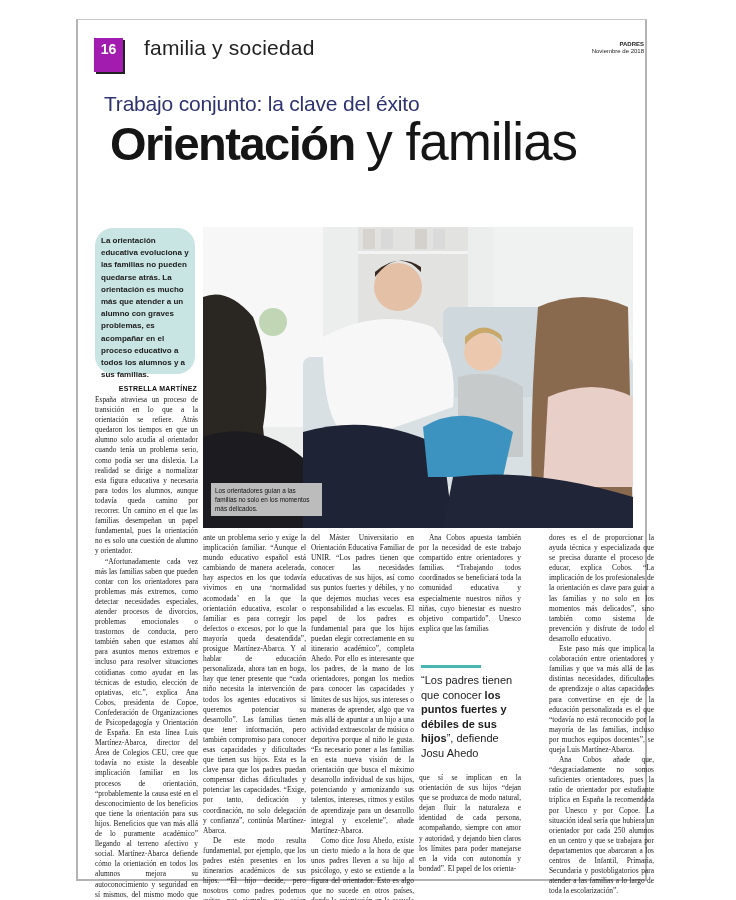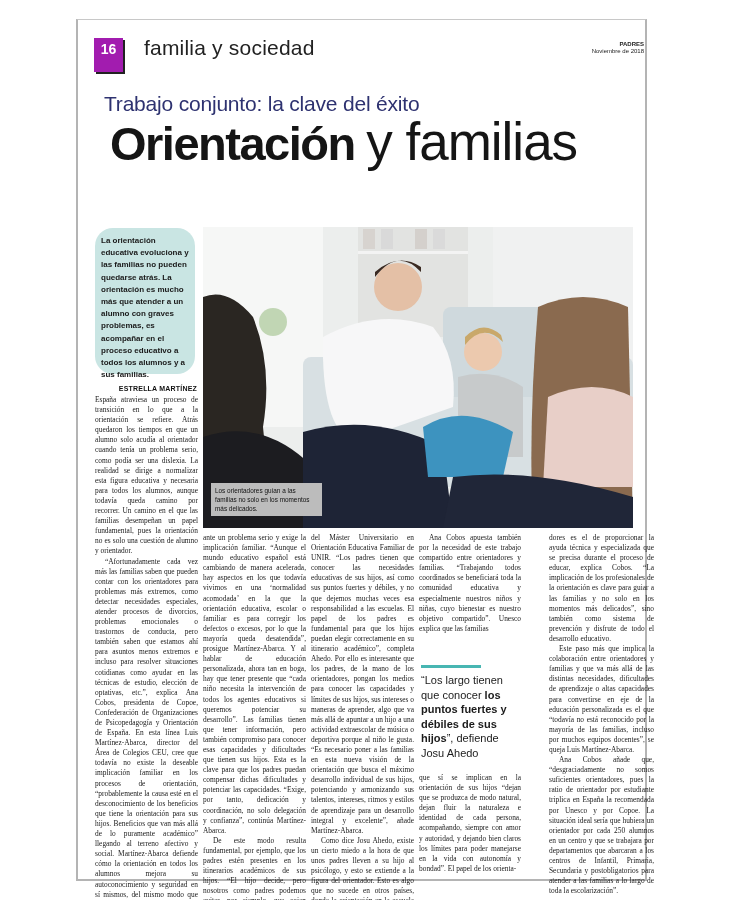--- a/index.html
+++ b/index.html
@@ -100,21 +100,21 @@
   <p>del Máster Universitario en Orientación Educativa Familiar de UNIR. “Los padres tienen que conocer las necesidades educativas de sus hijos, así como sus puntos fuertes y débiles, y no que dejemos muchas veces esa responsabilidad a las escuelas. El papel de los padres es fundamental para que los hijos puedan elegir correctamente en su itinerario académico”, completa Ahedo. Por ello es interesante que los padres, de la mano de los orientadores, pongan los medios para conocer las capacidades y límites de sus hijos, sus intereses o maneras de aprender, algo que va más allá de apuntar a un hijo a una actividad extraescolar de música o deportiva porque al niño le gusta. “Es necesario poner a las familias en esta nueva visión de la orientación que busca el máximo desarrollo individual de sus hijos, potenciando y armonizando sus talentos, intereses, ritmos y estilos de aprendizaje para un desarrollo integral y excelente”, añade Martínez-Abarca.</p>
   <p class="ind">Como dice Josu Ahedo, existe un cierto miedo a la hora de que unos padres lleven a su hijo al psicólogo, y esto se extiende a la figura del orientador. Esto es algo que no sucede en otros países, donde la orientación en la escuela está más</p>
 </div>
 
 <div class="col c4">
   <p class="ind">Ana Cobos apuesta también por la necesidad de este trabajo compartido entre orientadores y familias. “Trabajando todos coordinados se beneficiará toda la comunidad educativa y especialmente nuestros niños y niñas, cuyo bienestar es nuestro objetivo compartido”. Unesco explica que las familias</p>
 </div>
 
 <div class="pull">
   <div class="bar"></div>
-  <div class="txt"><span>“Los largo tienen que conocer </span><b>los puntos fuertes y débiles de sus hijos</b><span>”, defiende Josu Ahedo</span></div>
+  <div class="txt"><span>“Los padres tienen que conocer </span><b>los puntos fuertes y débiles de sus hijos</b><span>”, defiende Josu Ahedo</span></div>
 </div>
 
 <div class="col c4b">
   <p>que sí se implican en la orientación de sus hijos “dejan que se produzca de modo natural, dejan fluir la naturaleza e identidad de cada persona, acompañando, siempre con amor y autoridad, y dejando bien claros los límites para poder manejarse en la vida con autonomía y bondad”. El papel de los orienta-</p>
 </div>
 
 <div class="col c5">
   <p>dores es el de proporcionar la ayuda técnica y especializada que se precisa durante el proceso de educar, explica Cobos. “La implicación de los profesionales de la orientación es clave para guiar a las familias y no solo en los momentos más delicados”, sino también como sistema de prevención y disfrute de todo el desarrollo educativo.</p>
   <p class="ind">Este paso más que implica la colaboración entre orientadores y familias y que va más allá de las distintas necesidades, dificultades de aprendizaje o altas capacidades para convertirse en eje de la educación personalizada es el que “todavía no está reconocido por la mayoría de las familias, incluso por muchos equipos docentes”, se queja Luis Martínez-Abarca.</p>
   <p class="ind">Ana Cobos añade que, “desgraciadamente no somos suficientes orientadores, pues la ratio de orientador por estudiante triplica en España la recomendada por Unesco y por Copoe. La situación ideal sería que hubiera un orientador por cada 250 alumnos en un centro y que se trabajara por departamentos que abarcaran a los centros de Infantil, Primaria, Secundaria y postobligatorios para atender a las familias a lo largo de toda la escolarización”.</p>

